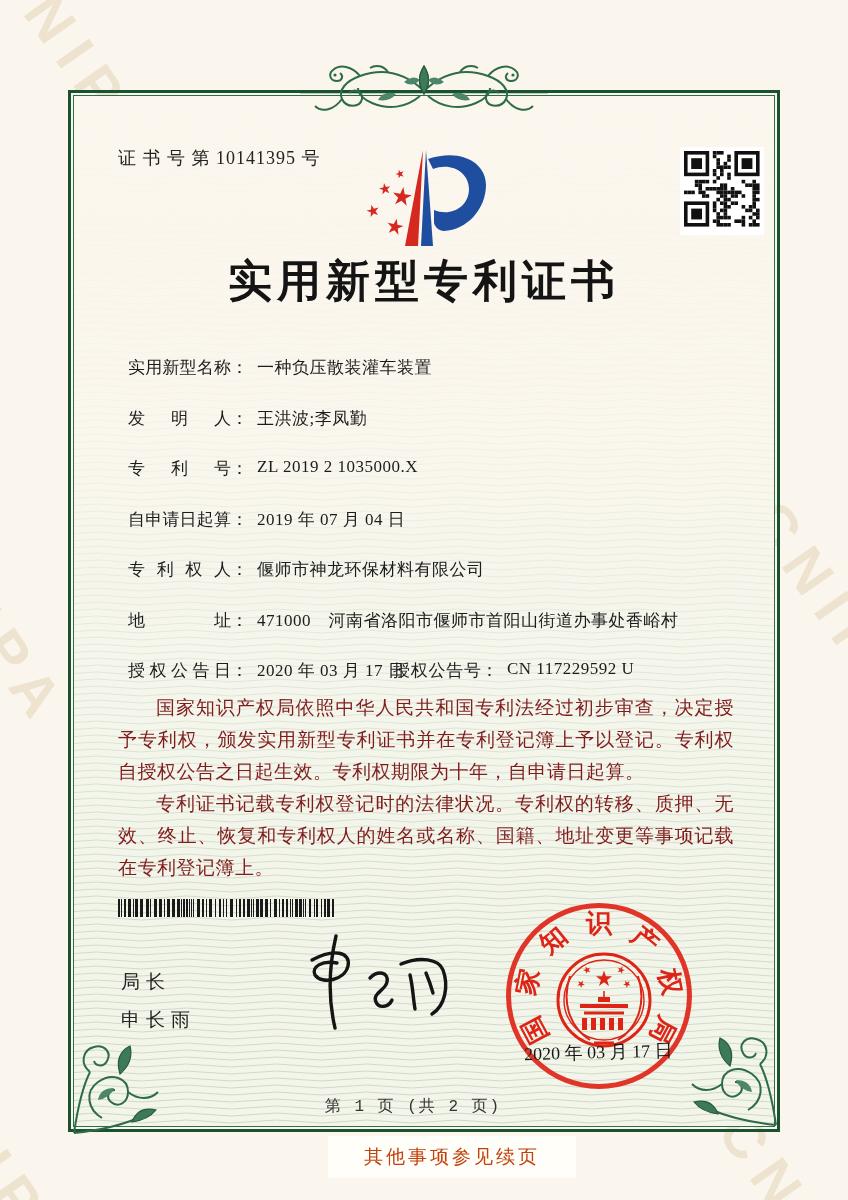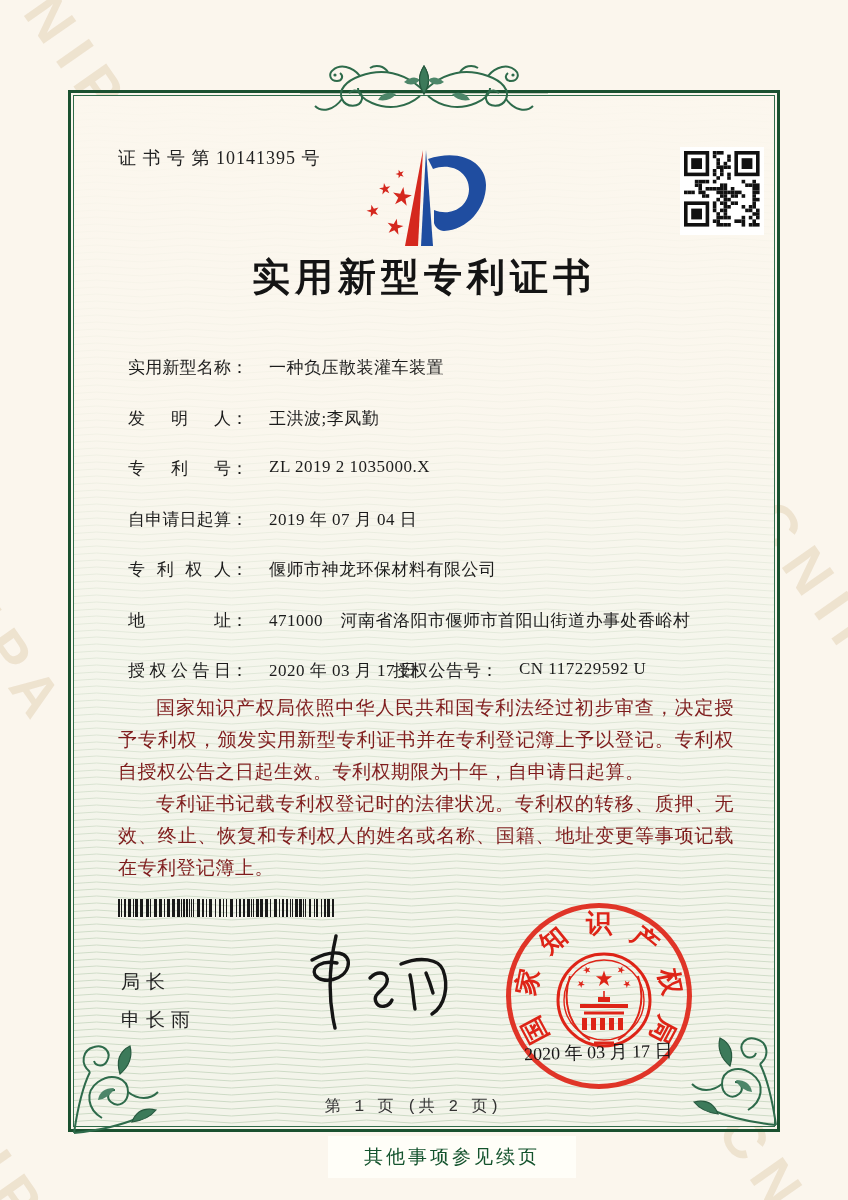--- a/index.html
+++ b/index.html
@@ -23,27 +23,27 @@
                 rgba(246,247,238,0.5) 55%,rgba(240,244,233,0.12) 78%,rgba(238,243,231,0) 100%);}
   .ornament-top{position:absolute;left:300px;top:56px;z-index:3;}
   .flourish{position:absolute;z-index:3;}
   .flourish.bl{left:72px;top:1030px;}
   .flourish.br{left:668px;top:1022px;transform:scaleX(-1);}
   
   .cert-no{position:absolute;left:118px;top:146px;z-index:4;font-size:18px;letter-spacing:1px;color:#222;}
   .qr{position:absolute;left:680px;top:147px;z-index:4;background:#fff;}
   .logo{position:absolute;left:365px;top:147px;z-index:4;}
   .title{position:absolute;left:68px;top:252px;width:712px;z-index:4;text-align:center;
-         font-size:38px;font-weight:bold;letter-spacing:5px;color:#141414;}
+         font-size:44px;font-weight:bold;letter-spacing:5px;color:#141414;}
   .fields{position:absolute;left:118px;top:356px;width:620px;z-index:4;font-size:17px;color:#1c1c1c;}
   .frow{height:50.5px;white-space:nowrap;}
   .f-label{display:inline-block;width:103px;text-align:justify;text-align-last:justify;vertical-align:top;margin-left:10px;}
   .f-label.narrow{width:88px;}
   .f-colon{display:inline-block;vertical-align:top;}
-  .f-value{display:inline-block;margin-left:21px;letter-spacing:0.5px;vertical-align:top;white-space:normal;width:470px;}
+  .f-value{display:inline-block;margin-left:9px;letter-spacing:0.5px;vertical-align:top;white-space:normal;width:470px;}
   .grant2{position:absolute;left:265px;top:0;}
   .grant2 .f-value{width:auto;}
   .paras{position:absolute;left:118px;top:692px;width:616px;z-index:4;}
   .paras p{margin:0;font-size:19px;line-height:32px;text-indent:2em;text-align:justify;
            letter-spacing:0.5px;color:#7f1d1d;font-family:Liberation Serif, serif;}
   .barcode{position:absolute;left:118px;top:899px;z-index:4;}
   .signer-title{position:absolute;left:121px;top:969px;z-index:4;font-size:19px;letter-spacing:6px;
       font-family:"Liberation Sans","DejaVu Sans",sans-serif;color:#222;}
   .signer-name{position:absolute;left:121px;top:1007px;z-index:4;font-size:19px;letter-spacing:6px;
       font-family:Liberation Serif, serif;color:#222;}
@@ -52,21 +52,21 @@
         border:5.5px solid rgba(222,36,23,0.92);border-radius:50%;box-sizing:border-box;}
   .seal-ch{position:absolute;left:50%;top:50%;width:28px;height:28px;margin:-14px;text-align:center;
            line-height:28px;font-size:26px;font-weight:bold;color:#de2417;transform-origin:center;}
   .emblem{position:absolute;left:43px;top:42px;}
   .seal-date{position:absolute;left:524px;top:1040px;width:170px;z-index:6;font-size:18px;
              color:#161616;transform:rotate(-1.5deg);white-space:nowrap;}
   .page-num{position:absolute;left:68px;top:1096px;width:690px;z-index:4;text-align:center;
             font-size:16px;letter-spacing:2px;color:#333;font-family:Liberation Mono, monospace;}
   .note-box{position:absolute;left:328px;top:1136px;width:248px;height:42px;z-index:4;
             background:#fffef8;text-align:center;line-height:42px;font-size:19px;
-            letter-spacing:3px;color:#14532d;}
+            letter-spacing:3px;color:#c2410c;}
 </style>
 </head>
 <body>
 
 <div class="page">
 
   <svg width="0" height="0" style="position:absolute" aria-hidden="true">
     <defs>
       <polygon id="star" points="0,-1 0.2245,-0.309 0.951,-0.309 0.3633,0.118 0.5878,0.809 0,0.382 -0.5878,0.809 -0.3633,0.118 -0.951,-0.309 -0.2245,-0.309"></polygon>
     </defs>

